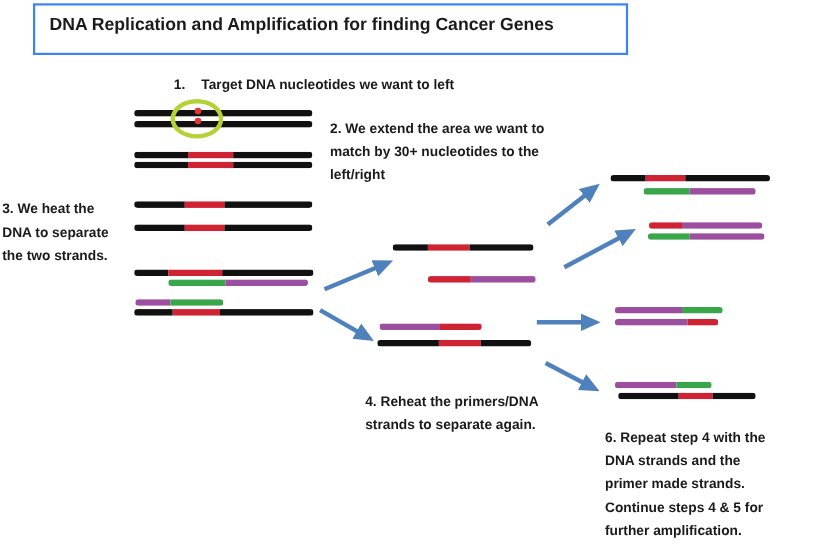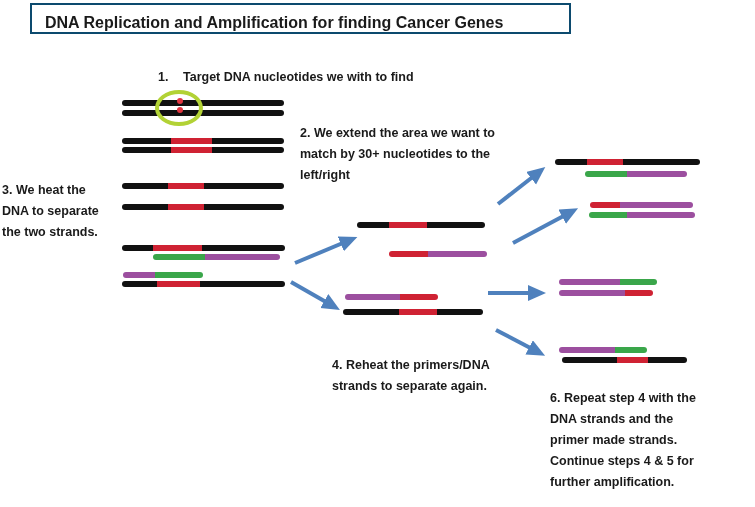--- a/index.html
+++ b/index.html
@@ -4,34 +4,34 @@
 <style>
   html,body{margin:0;padding:0;}
   body{
     width:755px;height:507px;position:relative;overflow:hidden;
     background:#ffffff;
     font-family:"Liberation Sans", sans-serif;
     color:#1a1a1a;
   }
   .canvas{position:absolute;inset:0;width:755px;height:507px;}
   .title-box{
-    position:absolute;left:30px;top:3px;width:541px;height:31px;
-    border:2px solid #0c4a6e;background:#fff;box-sizing:border-box;
+    position:absolute;left:30px;top:3px;width:541px;height:47px;
+    border:2px solid #3b82f6;background:#fff;box-sizing:border-box;
     display:flex;align-items:flex-start;
   }
   .title-box .title{
     font-weight:bold;font-size:16px;padding:9px 0 0 13px;letter-spacing:0px;
   }
   .step-text{
     position:absolute;font-weight:bold;font-size:12.5px;line-height:21px;
     white-space:pre-line;
   }
   #step1-number{left:158px;top:67px;}
   #step1-text{left:183px;top:67px;width:260px;}
-  #step2-text{left:300px;top:123px;width:205px;}
+  #step2-text{left:300px;top:107px;width:205px;}
   #step3-text{left:2px;top:180px;width:130px;}
   #step4-text{left:107px;top:320px;width:210px;}
   #step5-text{left:332px;top:355px;width:195px;}
   #step6-text{left:550px;top:388px;width:200px;}
   .taq{
     text-decoration:underline;
     text-decoration-style:wavy;
     text-decoration-color:#e03030;
     text-decoration-thickness:1px;
     text-underline-offset:3px;
@@ -49,21 +49,21 @@
 </head>
 <body>
 
 <div class="canvas">
 
   <div class="title-box">
     <div class="title">DNA Replication and Amplification for finding Cancer Genes</div>
   </div>
 
   <div class="step-text" id="step1-number">1.</div>
-  <div class="step-text" id="step1-text">Target DNA nucleotides we with to find</div>
+  <div class="step-text" id="step1-text">Target DNA nucleotides we want to left</div>
   <div class="step-text" id="step2-text">2. We extend the area we want to
 match by 30+ nucleotides  to the
 left/right</div>
   <div class="step-text" id="step3-text">3. We heat the
 DNA to separate
 the two strands.</div>
   <div class="step-text" id="step5-text">4. Reheat the primers/DNA
 strands to separate again.</div>
   <div class="step-text" id="step6-text">6. Repeat step 4 with the
 DNA strands and the

